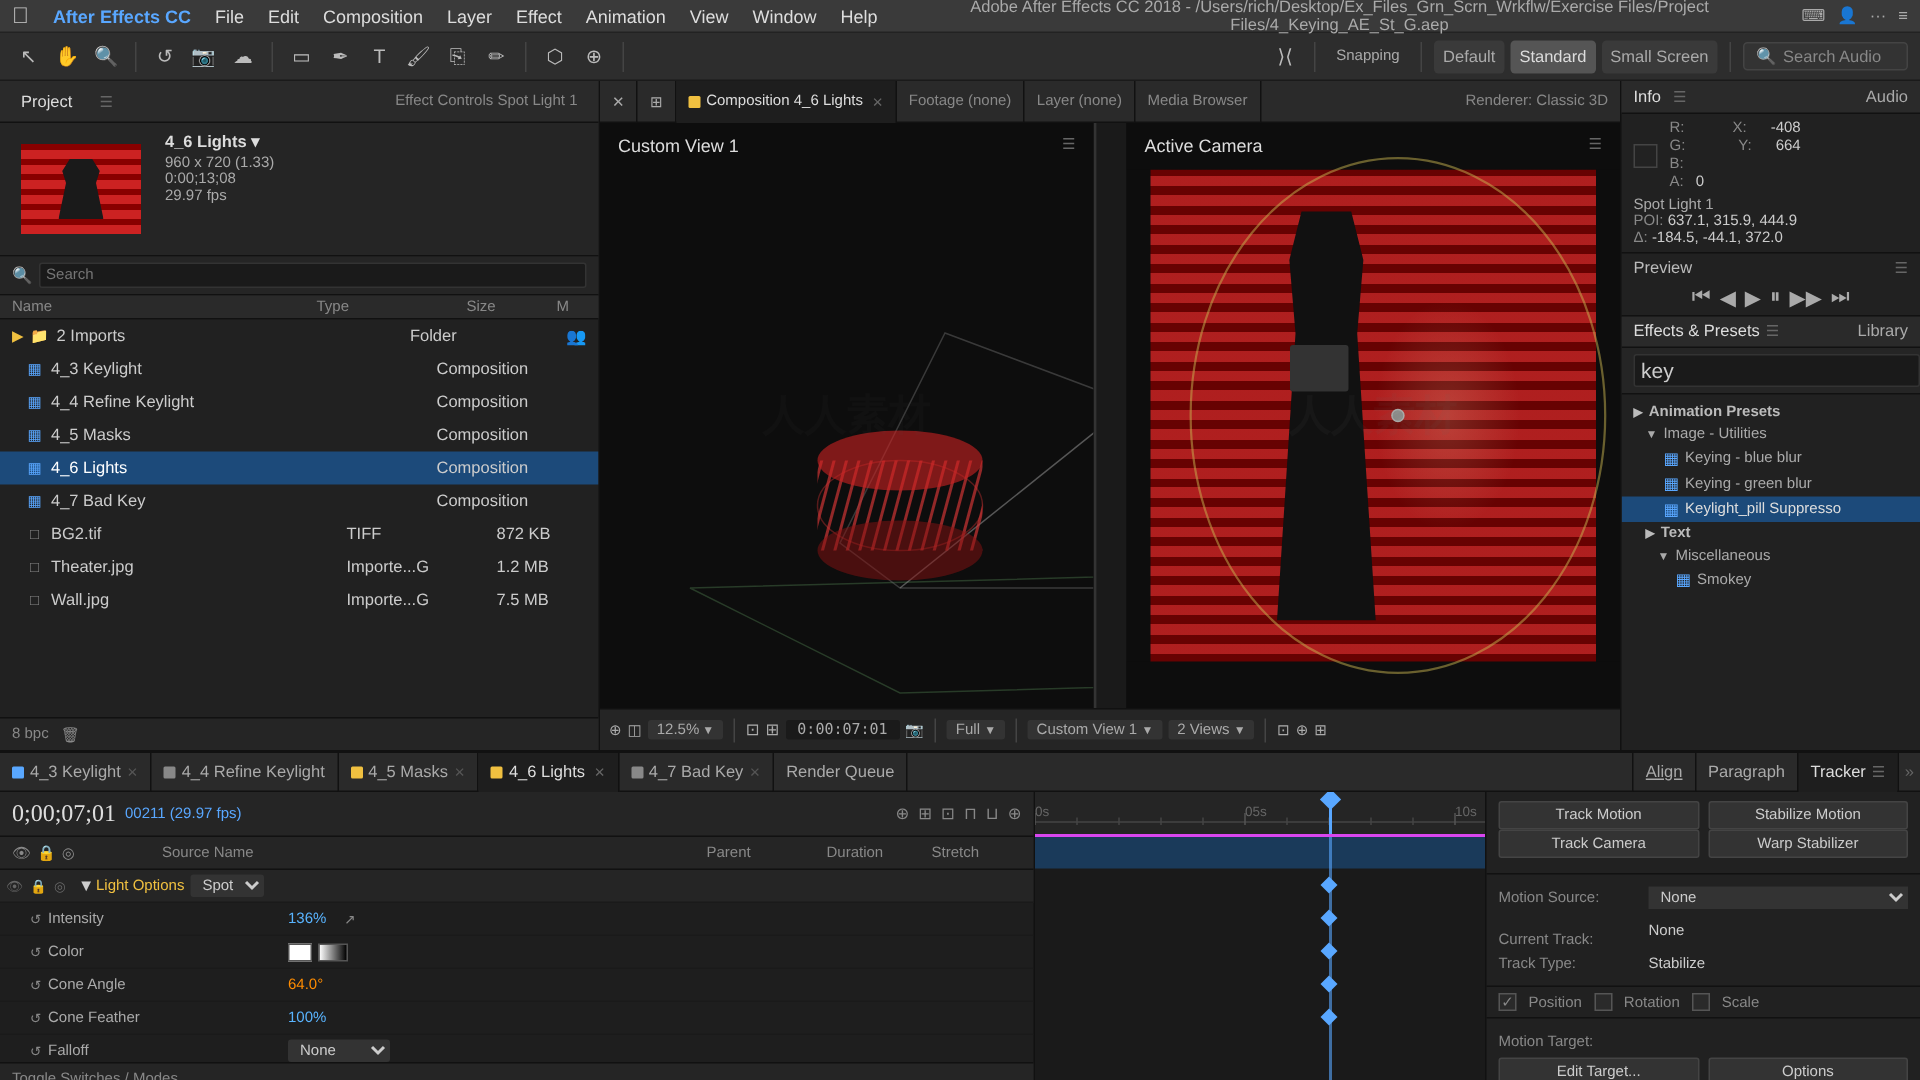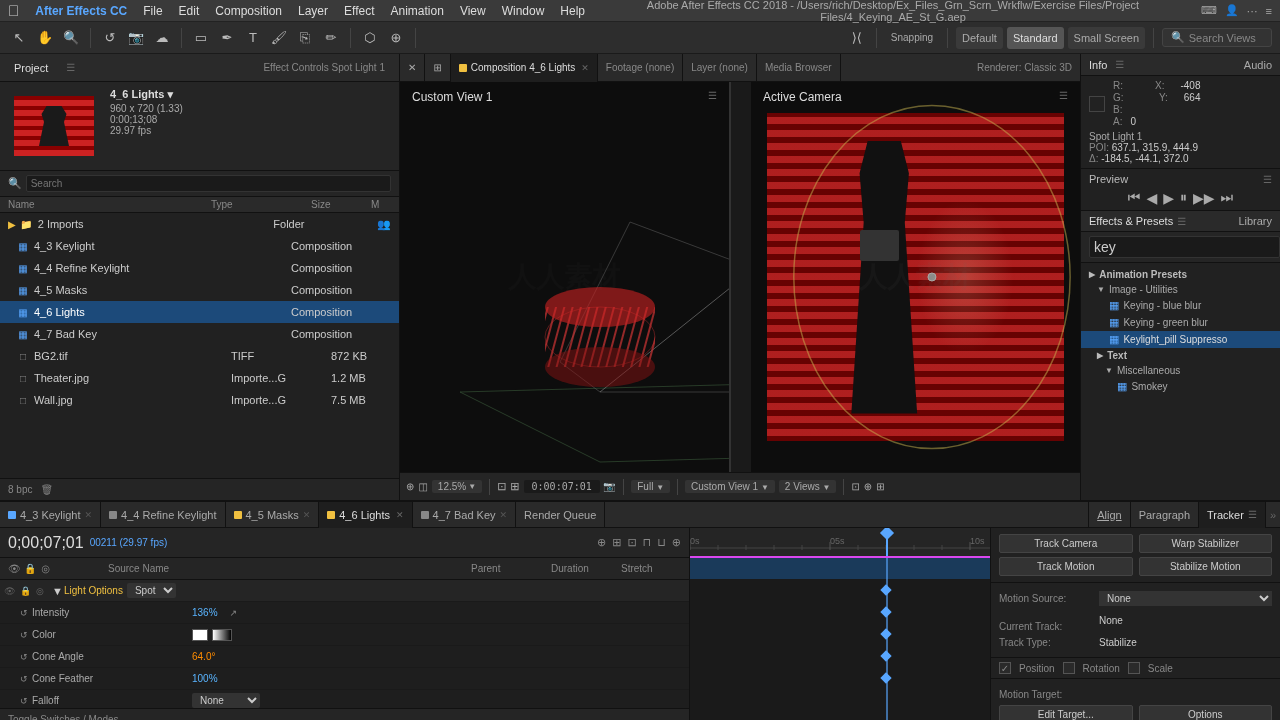--- a/index.html
+++ b/index.html
@@ -108,21 +108,21 @@
   <div class="toolbar-btn">⟩⟨</div>
   <div class="toolbar-separator"></div>
   <div class="toolbar-label" style="font-size:10px;color:#aaa;background:transparent;">Snapping</div>
   <div class="toolbar-separator"></div>
   <div class="toolbar-label">Default</div>
   <div class="toolbar-label" style="background:#555;color:#ddd;">Standard</div>
   <div class="toolbar-label">Small Screen</div>
   <div class="toolbar-separator"></div>
   <div style="background:#333;border:1px solid #444;padding:2px 8px;border-radius:3px;font-size:11px;color:#888;width:110px;display:flex;align-items:center;gap:4px;">
     <span style="font-size:11px;">🔍</span>
-    <span>Search Views</span>
+    <span>Search Audio</span>
   </div>
 </div>
 
 <div style="display:flex;height:446px;">
 
   <div class="left-panel">
 
     <div class="panel-header">
       <span class="panel-tab active">Project</span>
       <span style="margin-left:4px;color:#666;font-size:10px;">☰</span>
@@ -481,21 +481,21 @@
       <span style="margin-left:4px;font-size:10px;color:#666;">☰</span>
     </div>
     <div style="padding:0 4px;height:26px;display:flex;align-items:center;color:#666;border-left:1px solid #111;font-size:11px;cursor:pointer;">»</div>
   </div>
 
   <div style="display:flex;flex:1;overflow:hidden;">
 
     <div style="width:690px;background:#1e1e1e;border-right:1px solid #111;display:flex;flex-direction:column;">
 
       <div style="height:30px;background:#252525;display:flex;align-items:center;padding:0 8px;border-bottom:1px solid #111;gap:6px;">
-        <span style="font-size:16px;color:#ddd;font-family:Liberation Sans, sans-serif;">0;00;07;01</span>
+        <span style="font-size:16px;color:#ddd;font-family:Liberation Serif, serif;">0;00;07;01</span>
         <span style="font-size:10px;color:#59a7ff;">00211 (29.97 fps)</span>
         <span style="flex:1;"></span>
 
         <span style="cursor:pointer;color:#888;">⊕</span>
         <span style="cursor:pointer;color:#888;">⊞</span>
         <span style="cursor:pointer;color:#888;">⊡</span>
         <span style="cursor:pointer;color:#888;">⊓</span>
         <span style="cursor:pointer;color:#888;">⊔</span>
         <span style="cursor:pointer;color:#888;">⊕</span>
       </div>
@@ -621,27 +621,27 @@
         <div style="position:absolute;top:110px;left:0;width:100%;height:22px;border-bottom:1px solid #1a1a1a;"></div>
         <div style="position:absolute;top:132px;left:0;width:100%;height:22px;border-bottom:1px solid #1a1a1a;"></div>
         <div style="position:absolute;top:154px;left:0;width:100%;height:22px;border-bottom:1px solid #1a1a1a;"></div>
 
       </div>
     </div>
 
     <div style="width:290px;background:#212121;border-left:1px solid #111;display:flex;flex-direction:column;">
 
       <div style="padding:6px 8px;border-bottom:1px solid #111;">
+        <div style="display:flex;gap:6px;">
+          <button style="flex:1;background:#333;border:1px solid #444;color:#ccc;font-size:10px;padding:3px 6px;cursor:pointer;border-radius:2px;">Track Motion</button>
+          <button style="flex:1;background:#333;border:1px solid #444;color:#ccc;font-size:10px;padding:3px 6px;cursor:pointer;border-radius:2px;">Stabilize Motion</button>
+        </div>
         <div style="display:flex;gap:6px;margin-bottom:4px;">
           <button style="flex:1;background:#333;border:1px solid #444;color:#ccc;font-size:10px;padding:3px 6px;cursor:pointer;border-radius:2px;">Track Camera</button>
           <button style="flex:1;background:#333;border:1px solid #444;color:#ccc;font-size:10px;padding:3px 6px;cursor:pointer;border-radius:2px;">Warp Stabilizer</button>
-        </div>
-        <div style="display:flex;gap:6px;">
-          <button style="flex:1;background:#333;border:1px solid #444;color:#ccc;font-size:10px;padding:3px 6px;cursor:pointer;border-radius:2px;">Track Motion</button>
-          <button style="flex:1;background:#333;border:1px solid #444;color:#ccc;font-size:10px;padding:3px 6px;cursor:pointer;border-radius:2px;">Stabilize Motion</button>
         </div>
       </div>
 
       <div style="padding:4px 8px;border-bottom:1px solid #111;">
         <div style="display:flex;align-items:center;height:22px;font-size:10px;">
           <span style="color:#888;width:100px;">Motion Source:</span>
           <select style="flex:1;background:#333;border:none;color:#ccc;font-size:10px;padding:1px 4px;">
             <option>None</option>
           </select>
         </div>

